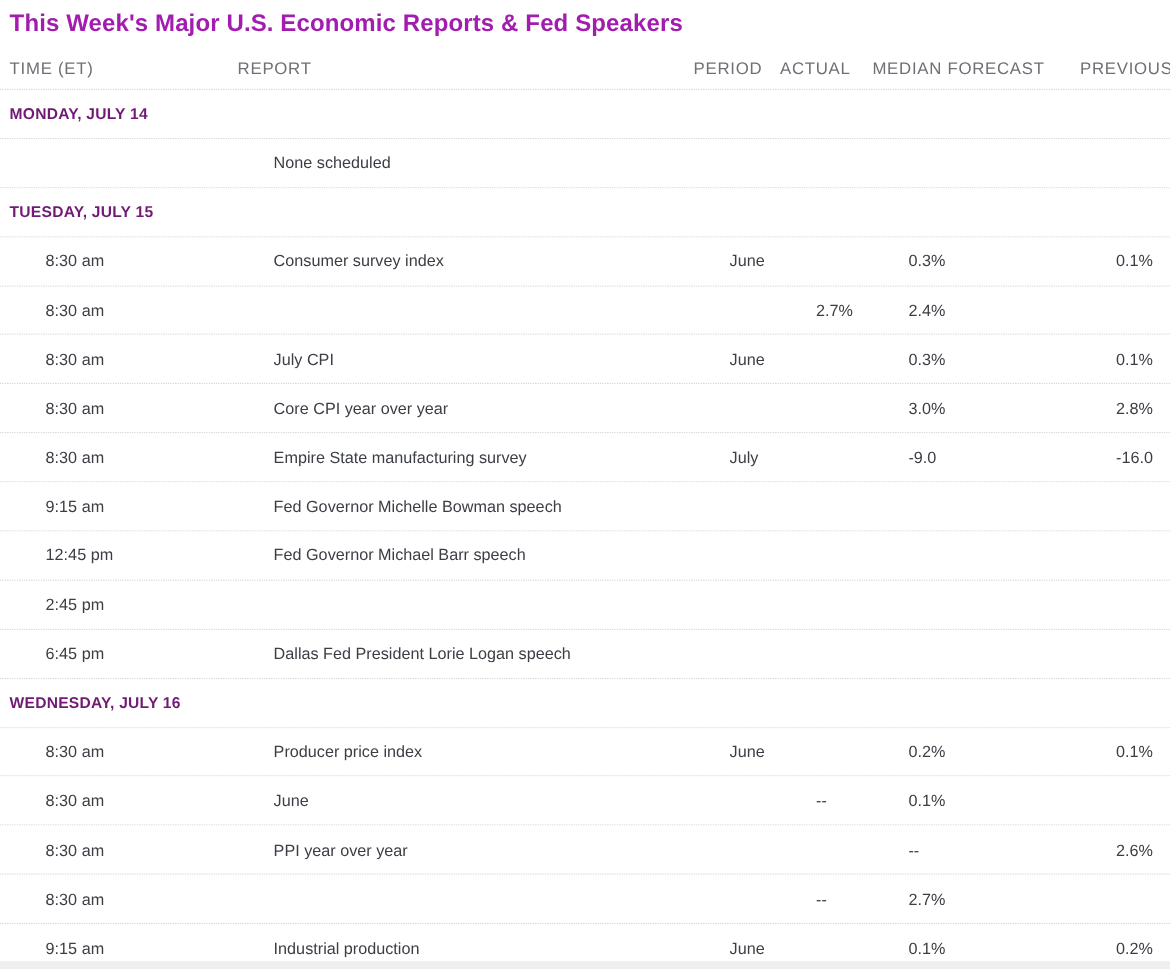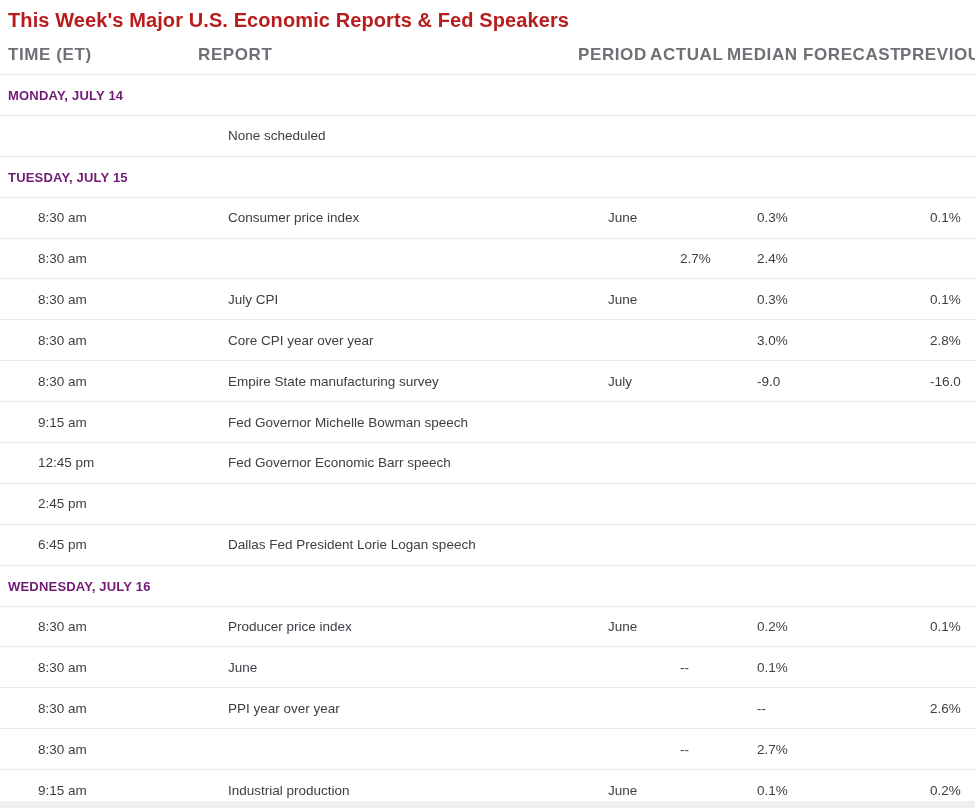--- a/index.html
+++ b/index.html
@@ -13,38 +13,38 @@
     width: 975px;
     height: 808px;
     overflow: hidden;
     background: #ffffff;
   }
   .title {
     margin: 9px 0 0 8px;
     font-size: 20px;
     line-height: 23px;
     font-weight: bold;
-    color: #b91c1c;
+    color: #a21caf;
     letter-spacing: 0.1px;
   }
   .grid-cols {
     display: grid;
     grid-template-columns: 190px 380px 72px 77px 173px 1fr;
     padding-left: 8px;
     box-sizing: border-box;
   }
   .thead {
     height: 43px;
     align-items: end;
     padding-bottom: 9px;
     border-bottom: 1px dotted #d4d4d6;
   }
   .th {
-    font-size: 17px;
-    font-weight: bold;
+    font-size: 14px;
+    font-weight: normal;
     letter-spacing: 0.6px;
     color: #6d7075;
     text-transform: uppercase;
     white-space: nowrap;
   }
   .row {
     height: 40.9px;
     align-items: center;
     border-bottom: 1px dotted #d4d4d6;
     background: #ffffff;
@@ -104,21 +104,21 @@
     <div class="cell"></div>
     <div class="cell"></div>
     <div class="cell"></div>
     <div class="cell"></div>
   </div>
       <div class="row section-row">
     <span class="day">TUESDAY, JULY 15</span>
   </div>
       <div class="row grid-cols">
     <div class="cell">8:30 am</div>
-    <div class="cell">Consumer price index</div>
+    <div class="cell">Consumer survey index</div>
     <div class="cell">June</div>
     <div class="cell"></div>
     <div class="cell">0.3%</div>
     <div class="cell">0.1%</div>
   </div>
       <div class="row grid-cols">
     <div class="cell">8:30 am</div>
     <div class="cell"></div>
     <div class="cell"></div>
     <div class="cell">2.7%</div>
@@ -151,21 +151,21 @@
       <div class="row grid-cols">
     <div class="cell">9:15 am</div>
     <div class="cell">Fed Governor Michelle Bowman speech</div>
     <div class="cell"></div>
     <div class="cell"></div>
     <div class="cell"></div>
     <div class="cell"></div>
   </div>
       <div class="row grid-cols">
     <div class="cell">12:45 pm</div>
-    <div class="cell">Fed Governor Economic Barr speech</div>
+    <div class="cell">Fed Governor Michael Barr speech</div>
     <div class="cell"></div>
     <div class="cell"></div>
     <div class="cell"></div>
     <div class="cell"></div>
   </div>
       <div class="row grid-cols">
     <div class="cell">2:45 pm</div>
     <div class="cell"></div>
     <div class="cell"></div>
     <div class="cell"></div>

